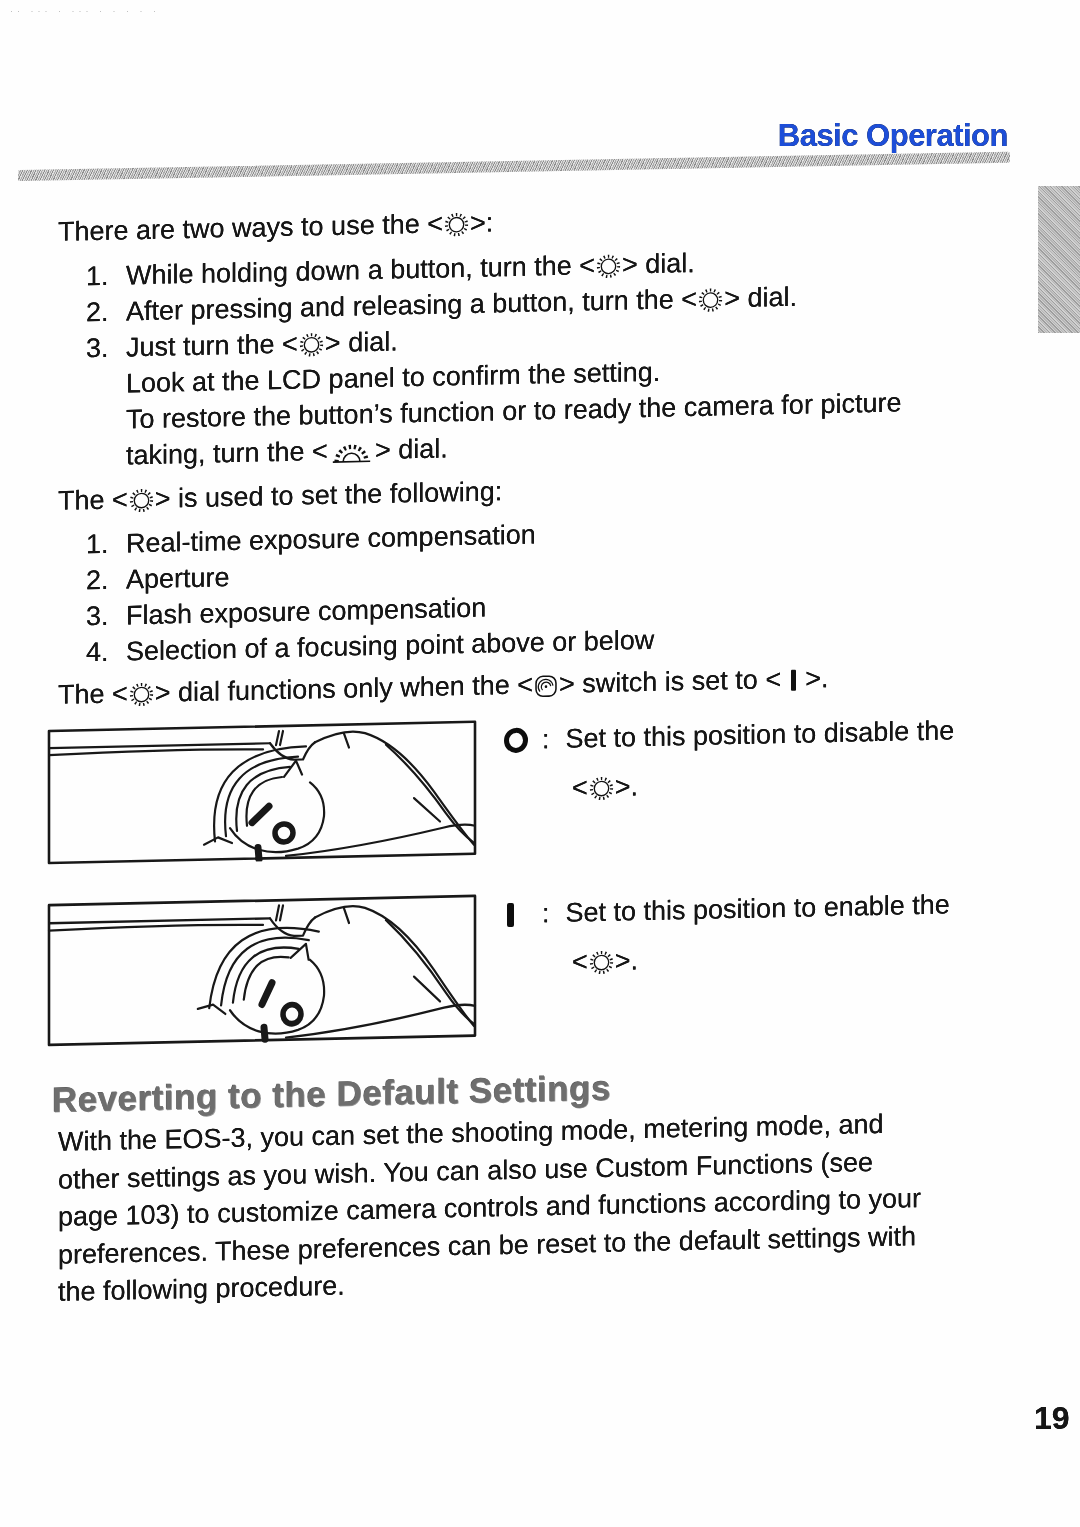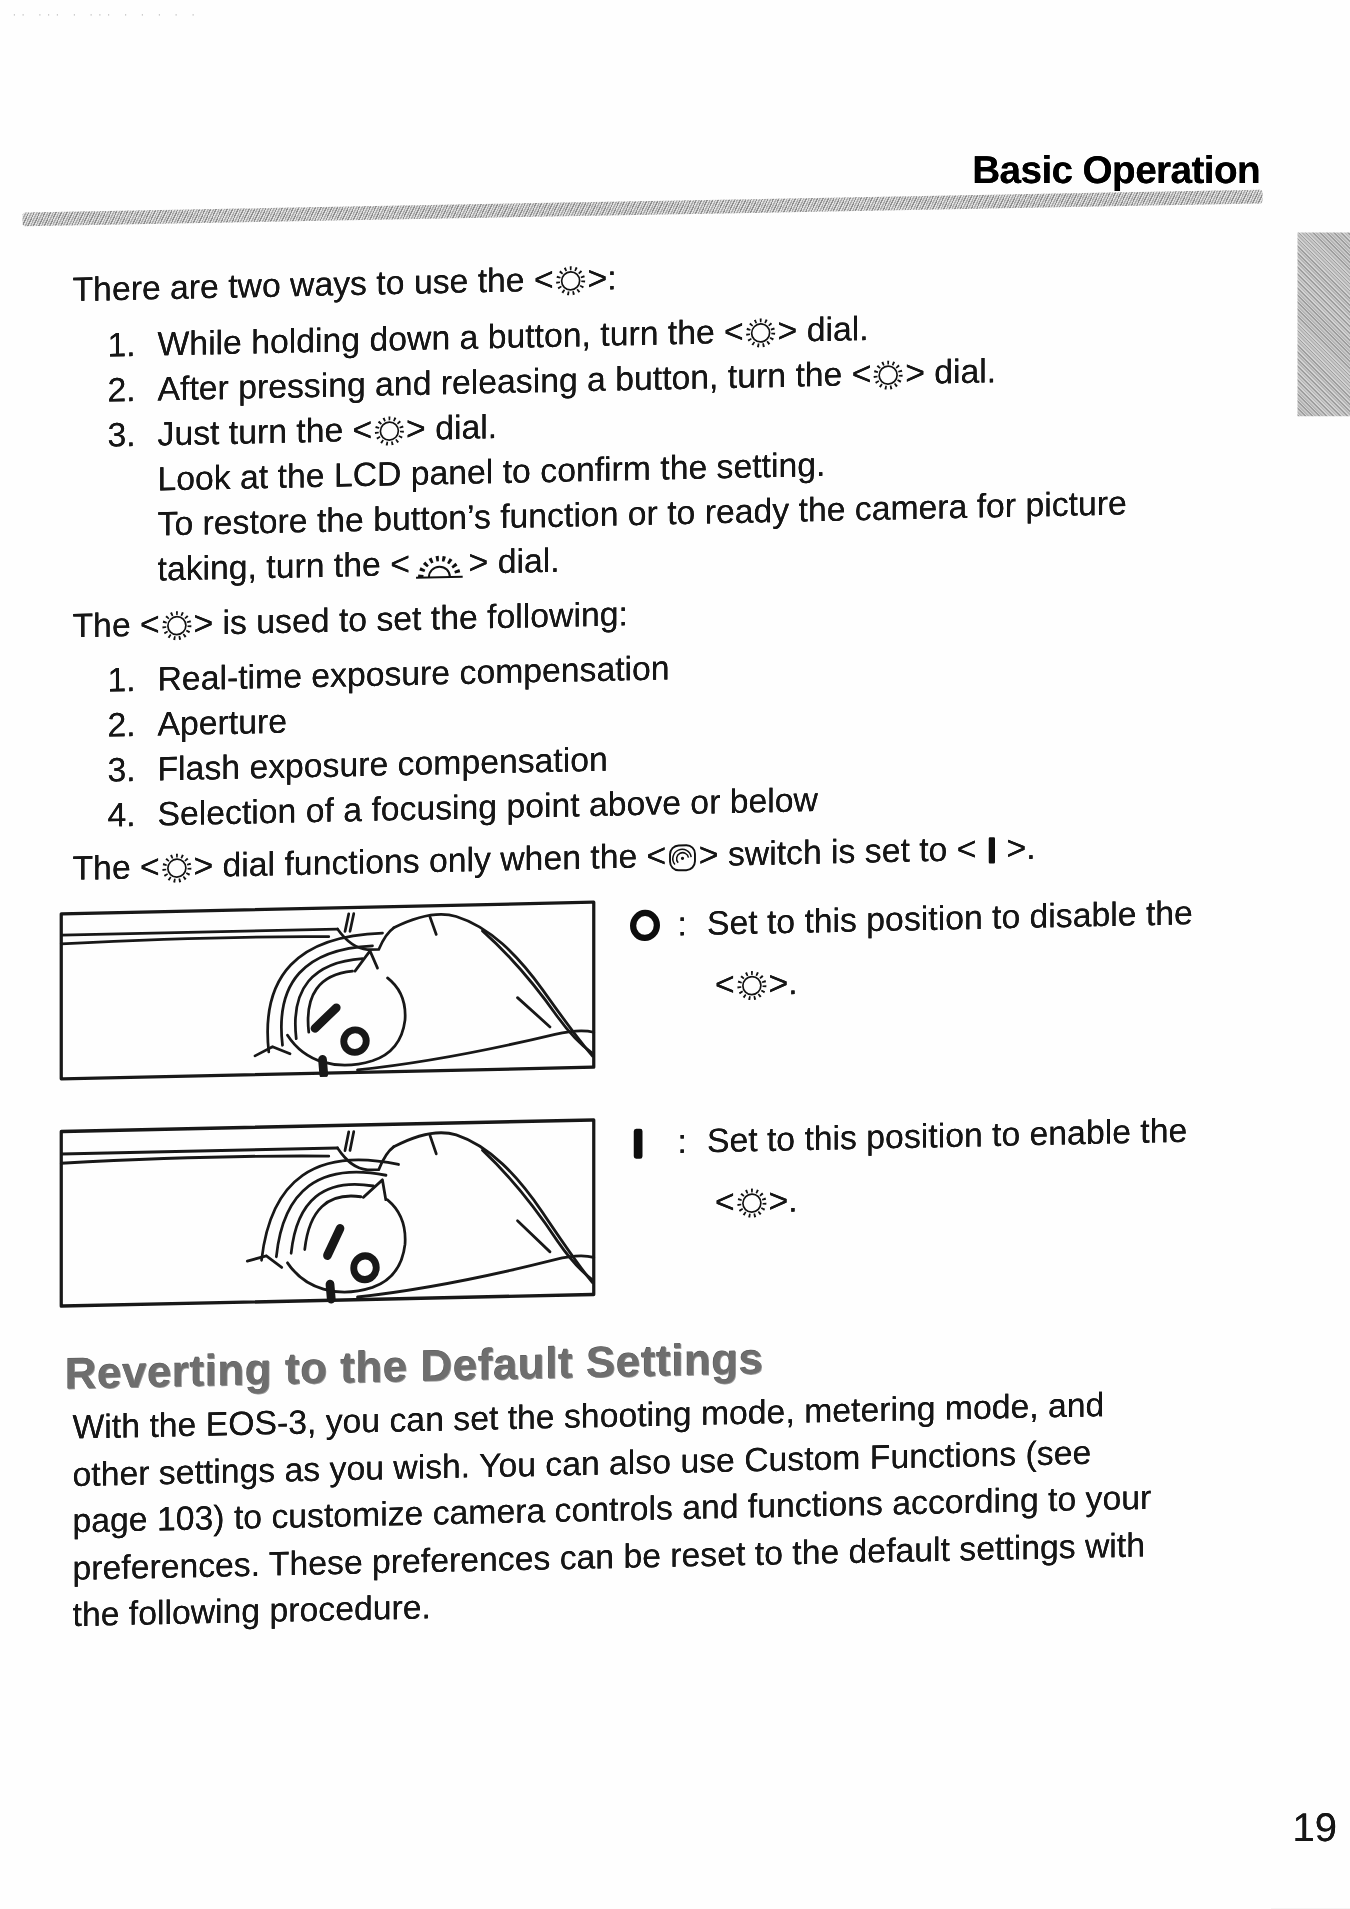--- a/index.html
+++ b/index.html
@@ -3,21 +3,21 @@
 <meta charset="utf-8">
 <style>
   html,body{margin:0;padding:0;background:#e8e8e8;}
   .page{position:relative;width:1080px;height:1527px;background:#fefefe;overflow:hidden;
         font-family:"Liberation Sans", sans-serif;color:#161616;}
 
   
   .scan-noise{position:absolute;left:10px;top:6px;width:280px;font-size:9px;color:#b9b9b9;
               letter-spacing:4px;white-space:nowrap;}
   .section-title{position:absolute;top:118px;right:72px;font-size:31px;font-weight:700;
-                 letter-spacing:-0.5px;color:#000000;text-shadow:0 0 .4px #000;}
+                 letter-spacing:-0.5px;color:#1d4ed8;text-shadow:0 0 .4px #000;}
   .divider{position:absolute;left:18px;top:170px;width:992px;height:11px;
            background:repeating-linear-gradient(115deg,#8f8f8f 0 1px,#e0e0e0 1px 2px,#ababab 2px 3px,#d6d6d6 3px 4px);
            transform:skewY(-1.05deg);transform-origin:0 0;border-radius:2px;}
   .chapter-tab{position:absolute;left:1038px;top:186px;width:42px;height:147px;
            background:repeating-linear-gradient(45deg,#9e9e9e 0 1px,#d2d2d2 1px 2px,#b6b6b6 2px 3px,#c8c8c8 3px 4px);}
 
   
   .content{position:absolute;left:52px;top:214px;width:990px;
            transform:skewY(-1.25deg);transform-origin:0 0;
            font-size:27px;line-height:36px;text-shadow:0 0 .4px #000;}
@@ -44,21 +44,21 @@
   .cap-marker-i{display:inline-block;width:7px;height:24px;background:#0d0d0d;border-radius:2px;
                 vertical-align:-4px;margin-left:3px;}
   .cap-mkcell{width:34px;flex:0 0 34px;}
   .cap-colon{margin:0 16px 0 4px;}
   .cap-l2{padding-left:68px;margin-top:9px;}
 
   .sec-heading{font-size:35px;font-weight:700;letter-spacing:0.5px;color:#6e6e6e;
                text-shadow:0.6px 0.6px 0 #9d9d9d, -0.4px -0.4px 0 #565656;white-space:nowrap;}
   .para .bline{line-height:37.5px;}
 
-  .page-number{position:absolute;left:1034px;top:1444px;font-size:32px;font-weight:400;
+  .page-number{position:absolute;left:1034px;top:1400px;font-size:32px;font-weight:700;
                text-shadow:0 0 .4px #000;}
 
   .fig-stroke{fill:none;stroke:#181818;stroke-width:2.2;stroke-linecap:round;stroke-linejoin:round;}
 </style>
 </head>
 <body>
 
 <div class="page">
   <div class="scan-noise">·· ··· · ··· ·   ·    ·  ·      ·</div>
   <div class="section-title">Basic Operation</div>

